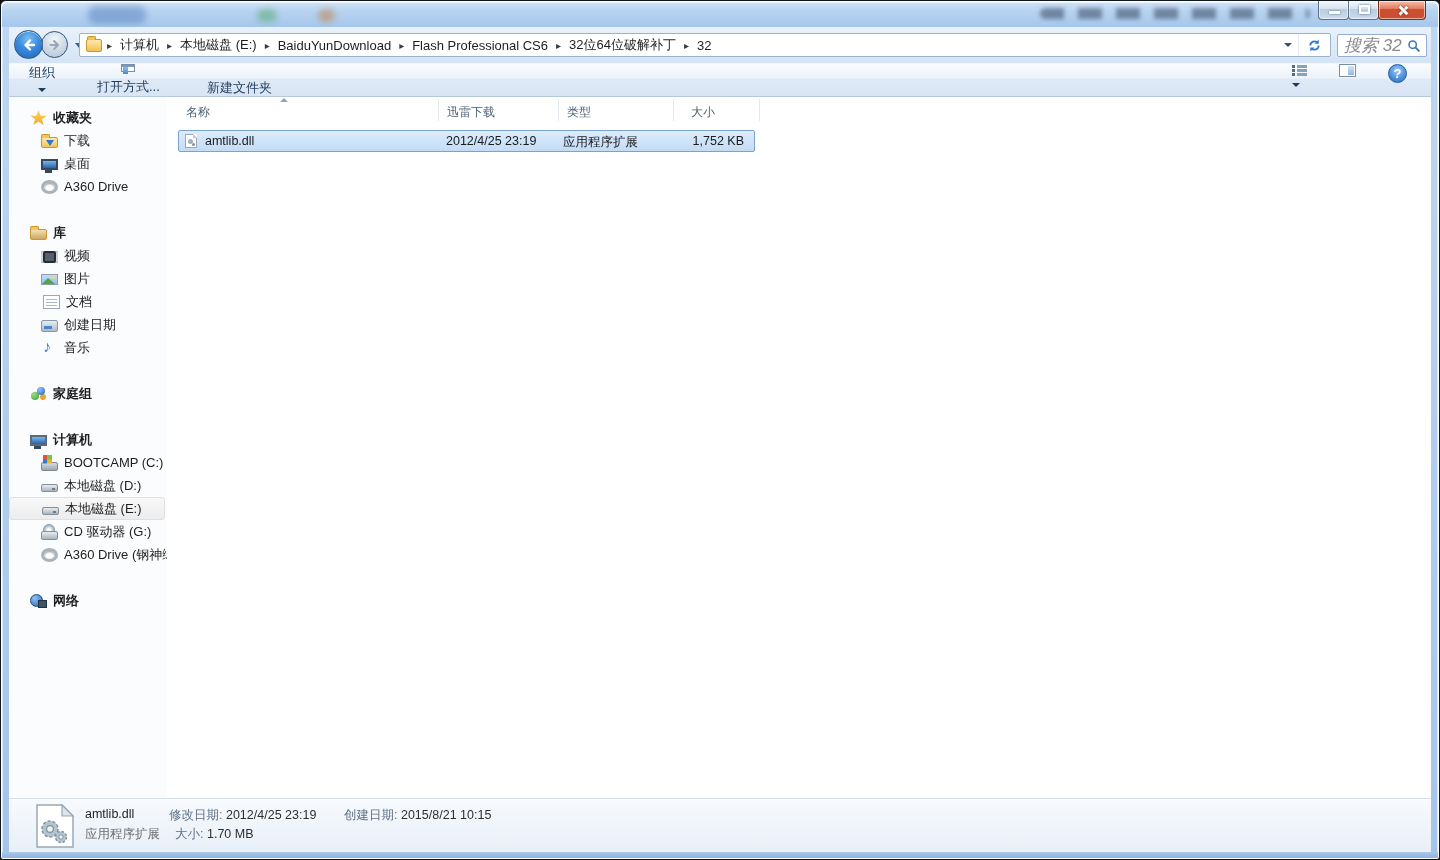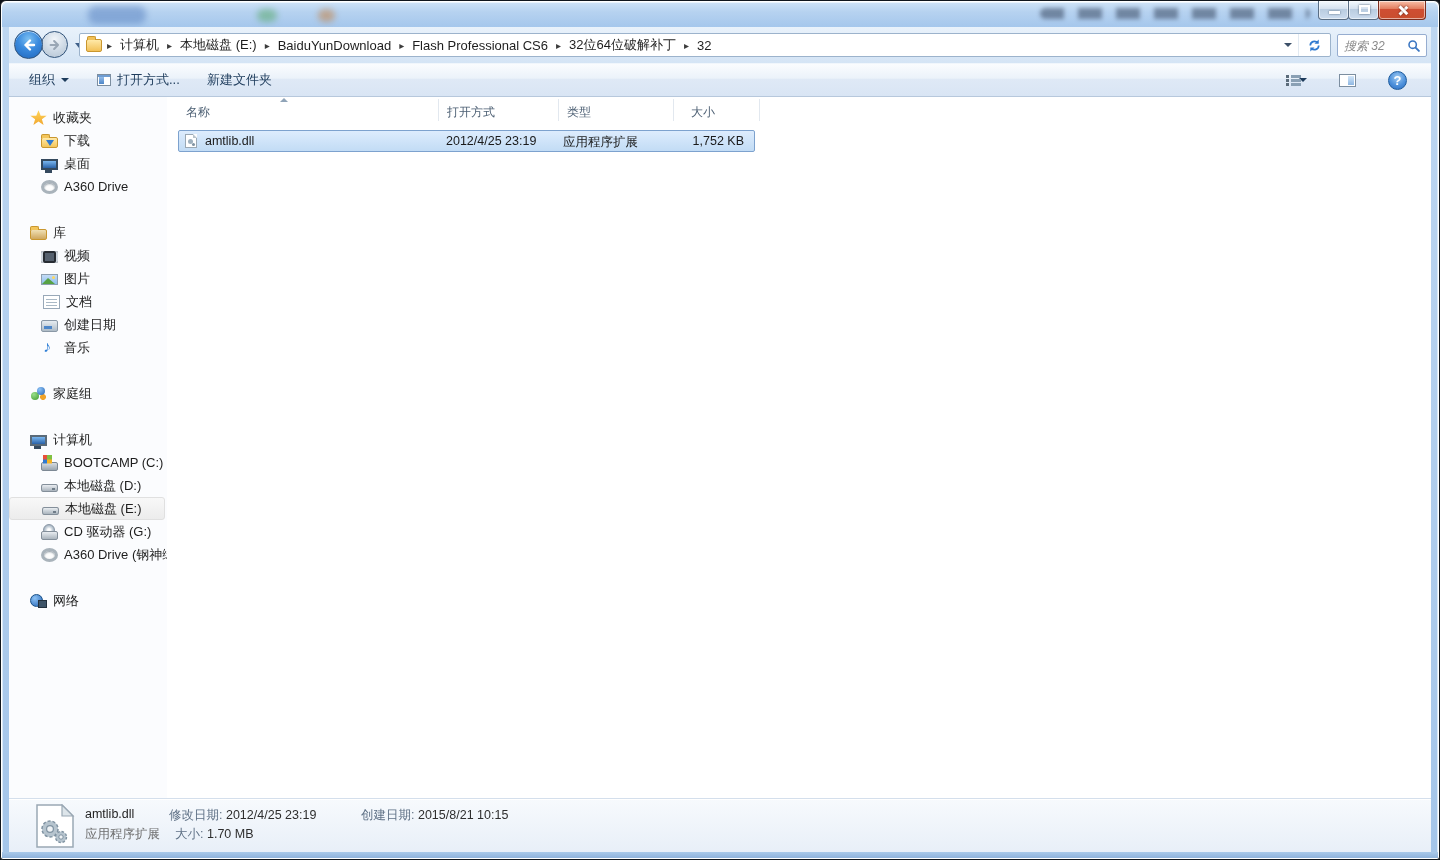--- a/index.html
+++ b/index.html
@@ -64,33 +64,33 @@
   .crumb{ padding:3px 5px; cursor:default; }
   .crumb-sep{ font-size:10px; color:#3c3c3c; padding:0 3px; }
   .addr-dropdown{ width:20px; height:22px; display:flex; align-items:center; justify-content:center; }
   .addr-dropdown::after{ content:""; width:0; height:0; border-left:4px solid transparent;
            border-right:4px solid transparent; border-top:4px solid #3c5068; }
   .addr-refresh{ width:32px; height:22px; border-left:1px solid #e2eaf2; display:flex; align-items:center; justify-content:center; }
 
   .searchbox{ position:absolute; right:4px; top:7px; width:90px; height:23px; background:#fff;
            border:1px solid #96add0; border-radius:2px; }
   .searchbox input{ position:absolute; left:6px; top:2px; width:58px; height:17px; border:none; outline:none;
-           font-style:italic; font-size:12px; color:#14532d; font-family:"Liberation Sans",sans-serif; background:transparent; }
+           font-style:italic; font-size:17px; color:#14532d; font-family:"Liberation Sans",sans-serif; background:transparent; }
   .searchbox input::placeholder{ color:#8a8a8a; opacity:1; }
   .search-glass{ position:absolute; right:5px; top:4px; }
 
   
   .toolbar{ position:absolute; top:62px; left:8px; right:8px; height:34px;
            background:linear-gradient(180deg,#fafcfe 0%,#ebf2fa 45%,#dfe9f6 46%,#d9e5f4 100%);
            border-top:1px solid #f0f6fc; border-bottom:1px solid #b7c8dc;
            font-size:13px; color:#1e3c5c; }
-  .tb-item{ position:absolute; top:0; height:32px; display:flex; align-items:center; gap:6px; padding:0 8px; border-radius:3px; cursor:default; }
+  .tb-item{ position:absolute; top:0; height:32px; display:flex; align-items:center; gap:6px; padding:0 8px; border-radius:3px; cursor:default;flex-direction:column; }
   .tb-organize{ left:12px; }
   .tb-openwith{ left:80px; }
-  .tb-newfolder{ left:190px; }
+  .tb-newfolder{ left:190px;margin-top:15px; }
   .tb-caret{ width:0; height:0; border-left:4px solid transparent; border-right:4px solid transparent; border-top:4px solid #1e3c5c; }
   .ic-openwith{ width:14px; height:12px; border:1px solid #7c8ea0; background:#fff; position:relative; }
   .ic-openwith::before{ content:""; position:absolute; left:1px; top:1px; width:5px; height:8px;
            background:linear-gradient(#9cc3ee,#4d86c8); }
   .ic-openwith::after{ content:""; position:absolute; left:0; top:0; right:0; height:2px; background:#6f9dd2; }
 
   .tb-right{ position:absolute; right:16px; top:0; height:32px; display:flex; align-items:center; gap:16px; }
   .ic-views{ position:relative; width:15px; height:13px; }
   .ic-views::before{ content:""; position:absolute; left:0; top:1px; width:3px; height:3px; background:#5b6b7a;
            box-shadow:0 4px 0 #5b6b7a, 0 8px 0 #5b6b7a; }
@@ -104,21 +104,21 @@
   .ic-help{ width:19px; height:19px; border-radius:50%; border:1px solid #1d5c9e; position:relative;
            background:radial-gradient(circle at 50% 32%,#9fcaf2 0%,#4f92dc 55%,#2a6bc0 100%); }
   .ic-help::after{ content:"?"; position:absolute; left:0; right:0; top:1px; text-align:center;
            color:#fff; font-weight:bold; font-size:13px; }
 
   
   .main{ position:absolute; top:96px; left:8px; right:8px; bottom:61px; background:#fff; display:flex; }
   .sidebar{ width:158px; background:#fbfcfe; padding-top:9px; overflow:hidden; font-size:13px; color:#1e1e1e; }
   .s-group{ margin-bottom:23px; }
   .s-item{ height:23px; display:flex; align-items:center; gap:6px; cursor:default; }
-  .s-head{ padding-left:21px; }
+  .s-head{ padding-left:21px;font-weight:bold; }
   .s-child{ padding-left:32px; }
   .s-item.selected{ background:linear-gradient(#f8f8f8,#ececec); border:1px solid #e0e0e0; border-radius:3px; margin-right:2px; }
   .s-label{ white-space:nowrap; }
 
   .filearea{ flex:1; position:relative; overflow:hidden;text-align:center; }
   .header-row{ position:absolute; top:0; left:0; right:0; height:27px; font-size:12px; color:#4c5f73; }
   .hsep{ position:absolute; top:2px; bottom:3px; width:1px; background:#e2e8ef; }
   .hcell{ position:absolute; top:7px; }
   .sort-asc{ position:absolute; top:1px; left:113px; width:0; height:0;
            border-left:4px solid transparent; border-right:4px solid transparent; border-bottom:4px solid #90a4b8; }
@@ -136,21 +136,21 @@
            background:#9fb1bf; box-shadow:3px 3px 0 -1px #7f92a1; }
 
   
   .details{ position:absolute; left:8px; right:8px; bottom:7px; height:54px;
            background:linear-gradient(180deg,#f7fafd,#e8eff8);
            border-top:1px solid #d4dfec; box-shadow:inset 0 1px 0 #fff; font-size:12.5px; }
   .d-bigicon{ position:absolute; left:26px; top:5px; }
   .d-name{ position:absolute; left:76px; top:8px; color:#1e1e1e; }
   .d-type{ position:absolute; left:76px; top:27px; color:#6d6d6d; }
   .d-line{ position:absolute; white-space:nowrap; }
-  .d-mod{ left:160px; top:8px; } .d-size{ left:166px; top:27px; } .d-created{ left:352px; top:8px;text-align:center; }
+  .d-mod{ left:160px; top:8px; } .d-size{ left:166px; top:27px; } .d-created{ left:335px; top:8px;text-align:center; }
   .d-label{ color:#5f7186; } .d-value{ color:#2e2e2e; }
 
   
   .ic{ position:relative; width:17px; height:16px; flex:0 0 17px; }
   .ic-favorites-star{ background:linear-gradient(#ffd75e,#f0a32a); margin-top:1px;
       clip-path:polygon(50% 2%,63% 36%,98% 36%,70% 58%,80% 94%,50% 72%,20% 94%,30% 58%,2% 36%,37% 36%); }
   .ic-downloads-folder,.ic-libraries{ height:11px; margin-top:4px; border-radius:2px;
       background:linear-gradient(#ffe9a8,#f3c55a); border:1px solid #c9972f; }
   .ic-downloads-folder::before,.ic-libraries::before{ content:""; position:absolute; top:-4px; left:-1px;
       width:7px; height:3px; background:#f3c55a; border:1px solid #c9972f; border-bottom:none; border-radius:2px 2px 0 0; }
@@ -385,21 +385,21 @@
             <span class="ic ic-network"></span>
             <span class="s-label">网络</span>
           </div>
         </div>
       </div>
     <div class="filearea">
       <div class="header-row">
         <div class="sort-asc"></div>
         <div class="hcell" style="left:19px">名称</div>
         <div class="hsep" style="left:271px"></div>
-        <div class="hcell" style="left:280px">打开方式</div>
+        <div class="hcell" style="left:280px">迅雷下载</div>
         <div class="hsep" style="left:391px"></div>
         <div class="hcell" style="left:400px">类型</div>
         <div class="hsep" style="left:506px"></div>
         <div class="hcell" style="left:524px">大小</div>
         <div class="hsep" style="left:592px"></div>
       </div>
       <div>
           <div class="file-row">
             <span class="ic-dll"></span>
             <span class="c-name">amtlib.dll</span>

